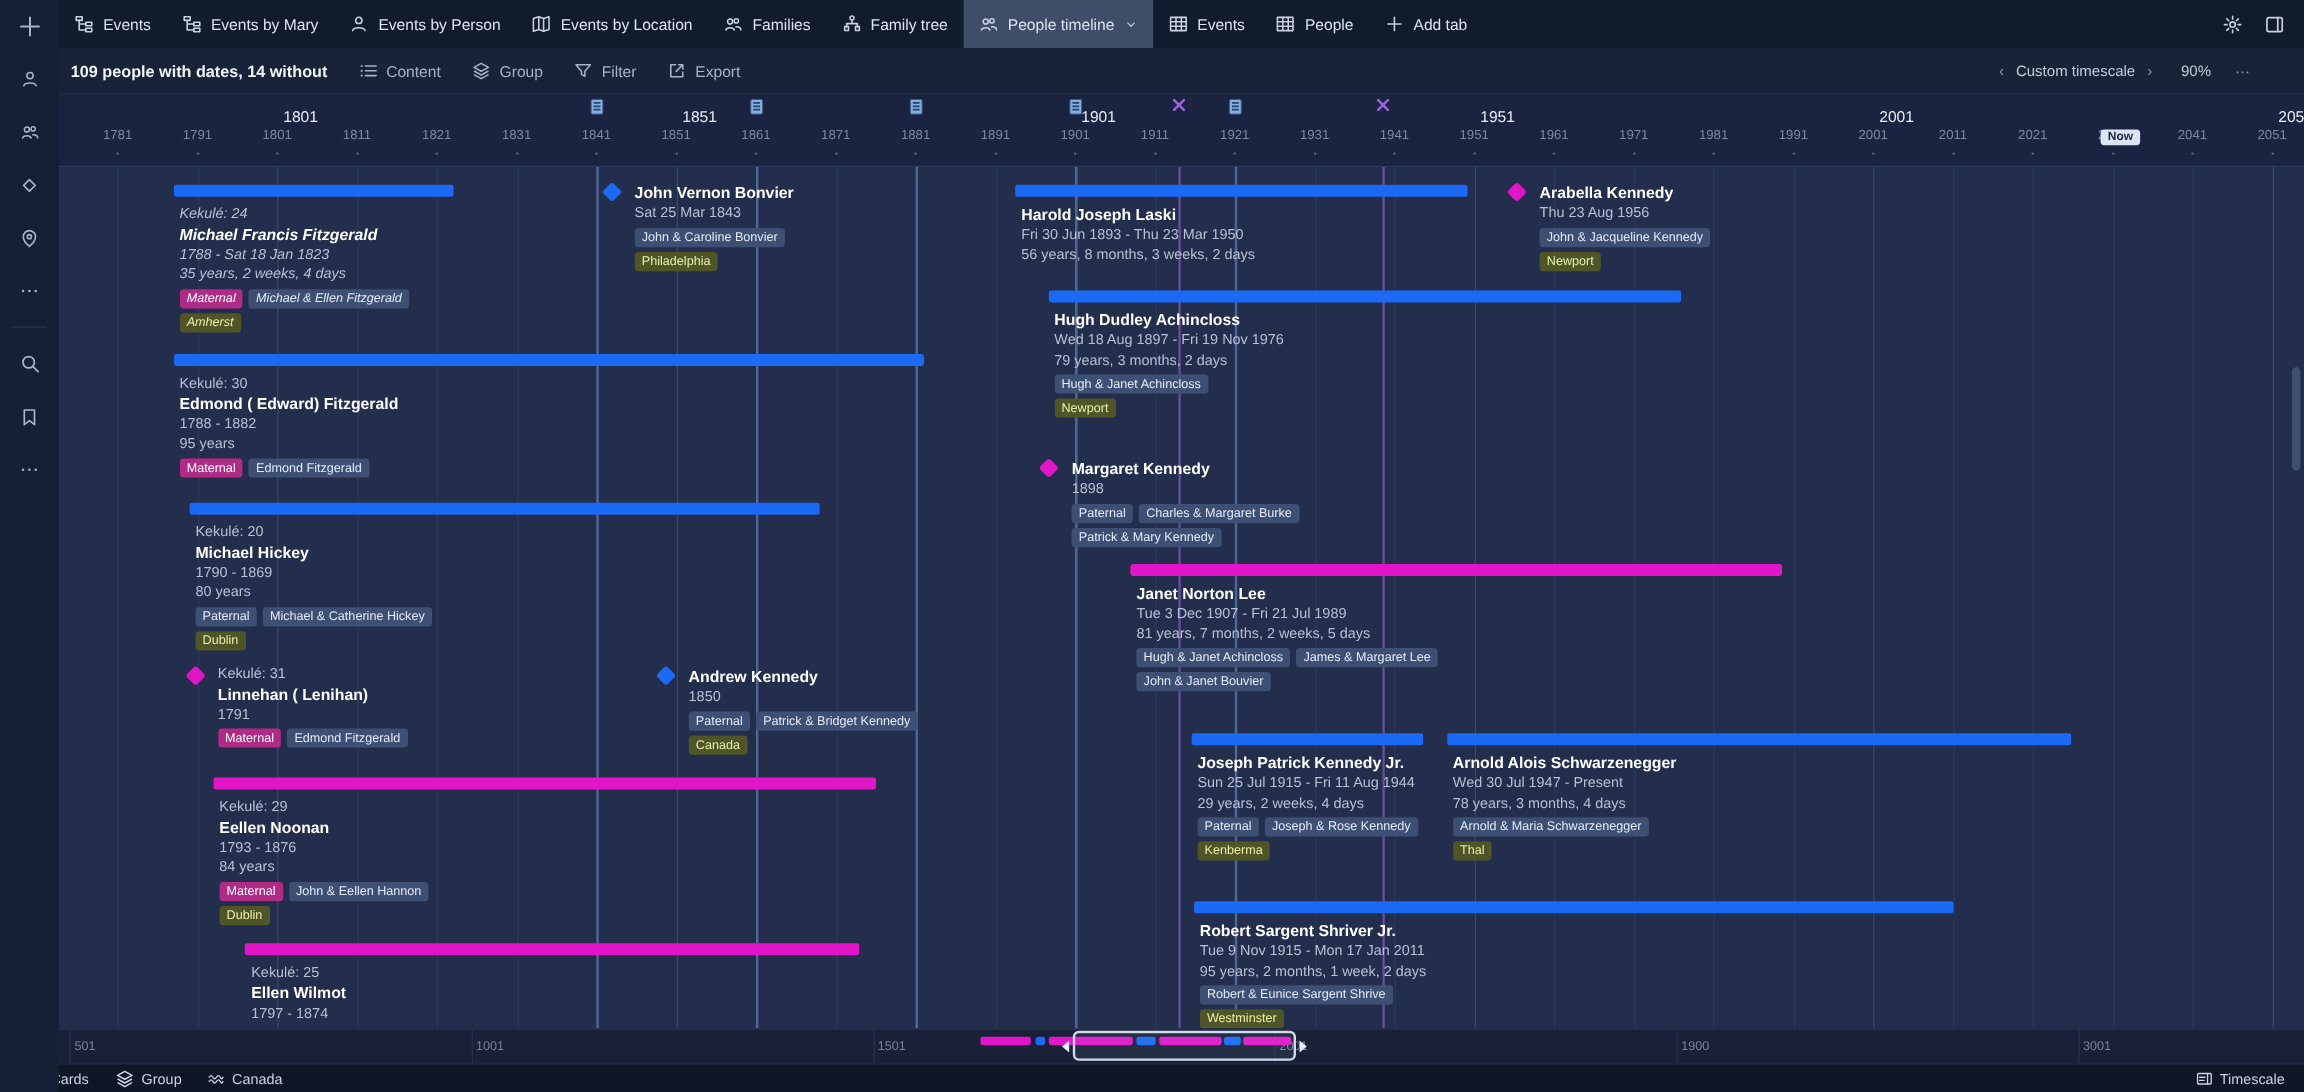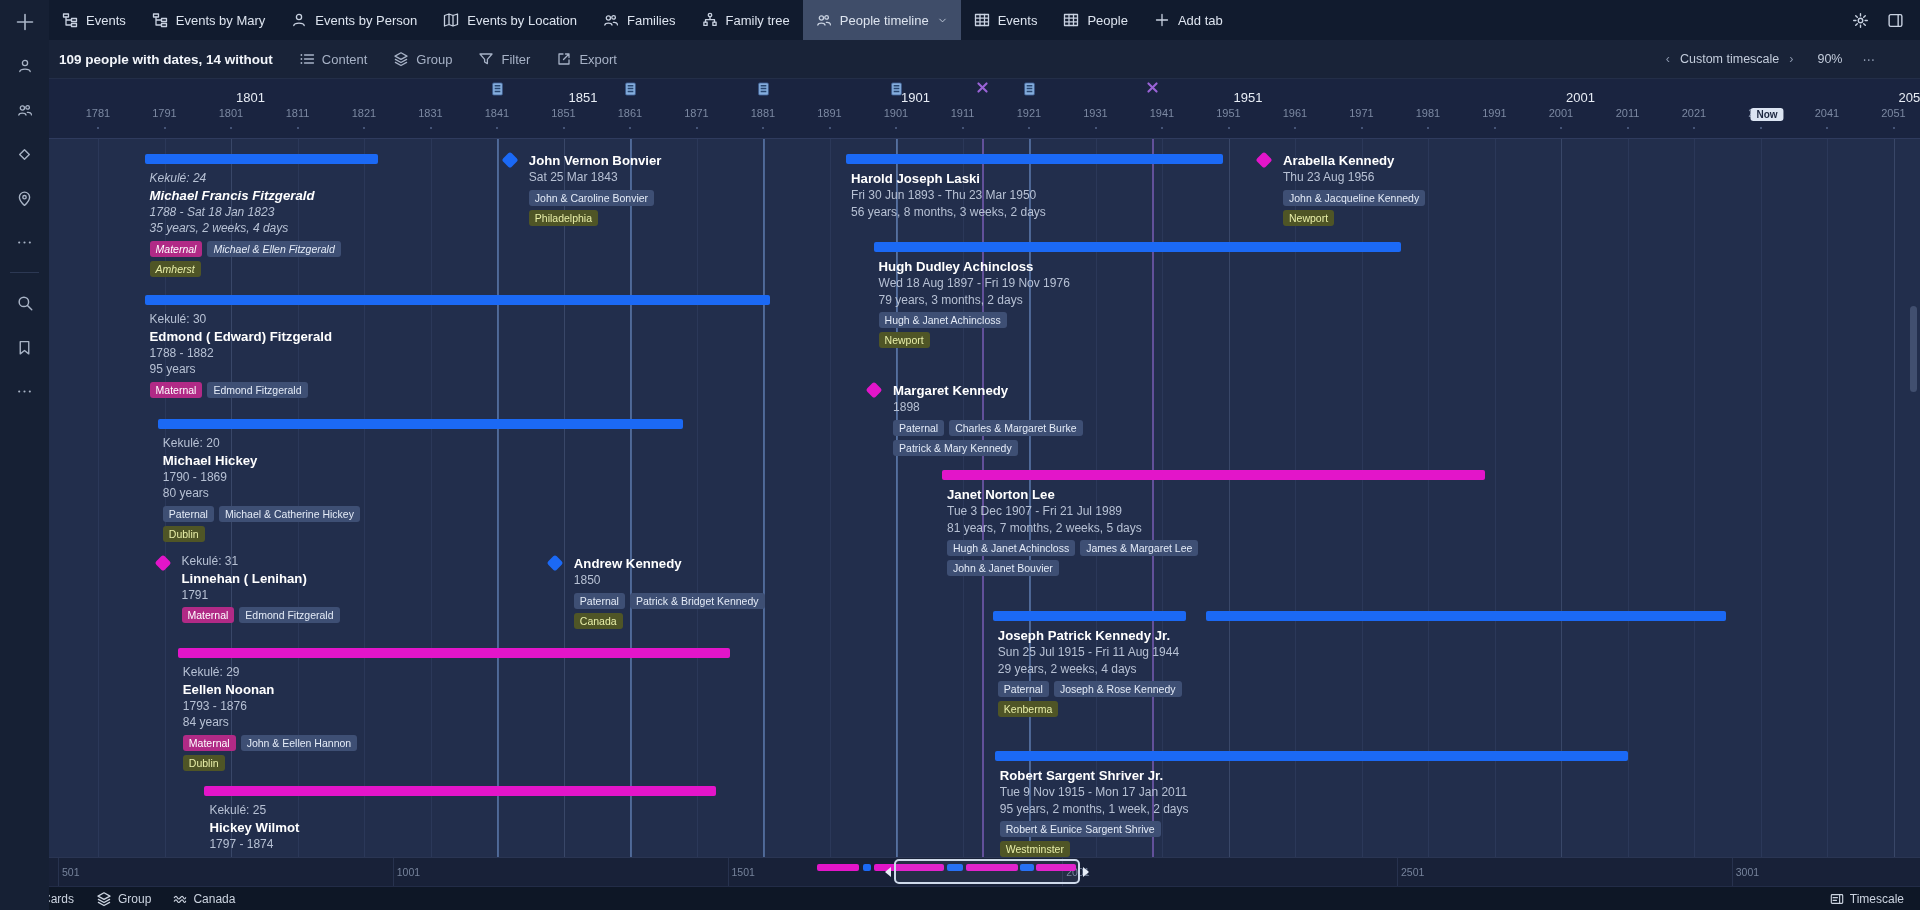--- a/index.html
+++ b/index.html
@@ -450,21 +450,21 @@
           </div>
           <div class="tags">
             <div class="tag k-place">Dublin</div>
           </div>
         </div>
       </div>
       <div class="card" style="top: 647px; left: 155.4px;">
         <div class="bar" style="width: 512.05px; background: rgb(227, 21, 201);"></div>
         <div class="ctext" style="margin-top: 16px; margin-left: 5px;">
           <div class="kekule">Kekulé: 25</div>
-          <div class="pname">Hickey Wilmot</div>
+          <div class="pname">Ellen Wilmot</div>
           <div class="meta">1797 - 1874</div>
         </div>
       </div>
       <div class="card" style="top: 13px; left: 454.829px;">
         <div class="dia" style="top: 2px; background: rgb(27, 105, 245);"></div>
         <div class="ctext" style="margin-top: 0px; margin-left: 25px;">
           <div class="pname">John Vernon Bonvier</div>
           <div class="meta">Sat 25 Mar 1843</div>
           <div class="tags">
             <div class="tag k-family">John &amp; Caroline Bonvier</div>
@@ -562,20 +562,31 @@
             <div class="tag k-family">Paternal</div>
             <div class="tag k-family">Joseph &amp; Rose Kennedy</div>
           </div>
           <div class="tags">
             <div class="tag k-place">Kenberma</div>
           </div>
         </div>
       </div>
       <div class="card" style="top: 472px; left: 1156.69px;">
         <div class="bar" style="width: 520.495px; background: rgb(27, 105, 245);"></div>
+        <div class="ctext" style="margin-top: 16px; margin-left: 5px;">
+          <div class="pname">Arnold Alois Schwarzenegger</div>
+          <div class="meta">Wed 30 Jul 1947 - Present</div>
+          <div class="meta">78 years, 3 months, 4 days</div>
+          <div class="tags">
+            <div class="tag k-family">Arnold &amp; Maria Schwarzenegger</div>
+          </div>
+          <div class="tags">
+            <div class="tag k-place">Thal</div>
+          </div>
+        </div>
       </div>
       <div class="card" style="top: 612px; left: 945.752px;">
         <div class="bar" style="width: 633.014px; background: rgb(27, 105, 245);"></div>
         <div class="ctext" style="margin-top: 16px; margin-left: 5px;">
           <div class="pname">Robert Sargent Shriver Jr.</div>
           <div class="meta">Tue 9 Nov 1915 - Mon 17 Jan 2011</div>
           <div class="meta">95 years, 2 months, 1 week, 2 days</div>
           <div class="tags">
             <div class="tag k-family">Robert &amp; Eunice Sargent Shrive</div>
           </div>
@@ -588,21 +599,21 @@
   <div class="abs" id="minimap">
       <div class="mgrid" style="left: 9px;"></div>
       <div class="mlabel" style="left: 13px;">501</div>
       <div class="mgrid" style="left: 343.75px;"></div>
       <div class="mlabel" style="left: 347.75px;">1001</div>
       <div class="mgrid" style="left: 678.5px;"></div>
       <div class="mlabel" style="left: 682.5px;">1501</div>
       <div class="mgrid" style="left: 1013.25px;"></div>
       <div class="mlabel" style="left: 1017.25px;">2001</div>
       <div class="mgrid" style="left: 1348px;"></div>
-      <div class="mlabel" style="left: 1352px;">2501</div>
+      <div class="mlabel" style="left: 1352px;">1900</div>
       <div class="mgrid" style="left: 1682.75px;"></div>
       <div class="mlabel" style="left: 1686.75px;">3001</div>
       <div class="mseg" style="left: 768px; width: 42px; background: rgb(227, 21, 201);"></div>
       <div class="mseg" style="left: 814px; width: 8px; background: rgb(27, 105, 245);"></div>
       <div class="mseg" style="left: 825px; width: 70px; background: rgb(227, 21, 201);"></div>
       <div class="mseg" style="left: 898px; width: 16px; background: rgb(27, 105, 245);"></div>
       <div class="mseg" style="left: 917px; width: 52px; background: rgb(227, 21, 201);"></div>
       <div class="mseg" style="left: 971px; width: 14px; background: rgb(27, 105, 245);"></div>
       <div class="mseg" style="left: 987px; width: 40px; background: rgb(227, 21, 201);"></div>
       <div class="marrow" style="left: 836px; border-right: 6px solid rgb(232, 238, 248);"></div>

